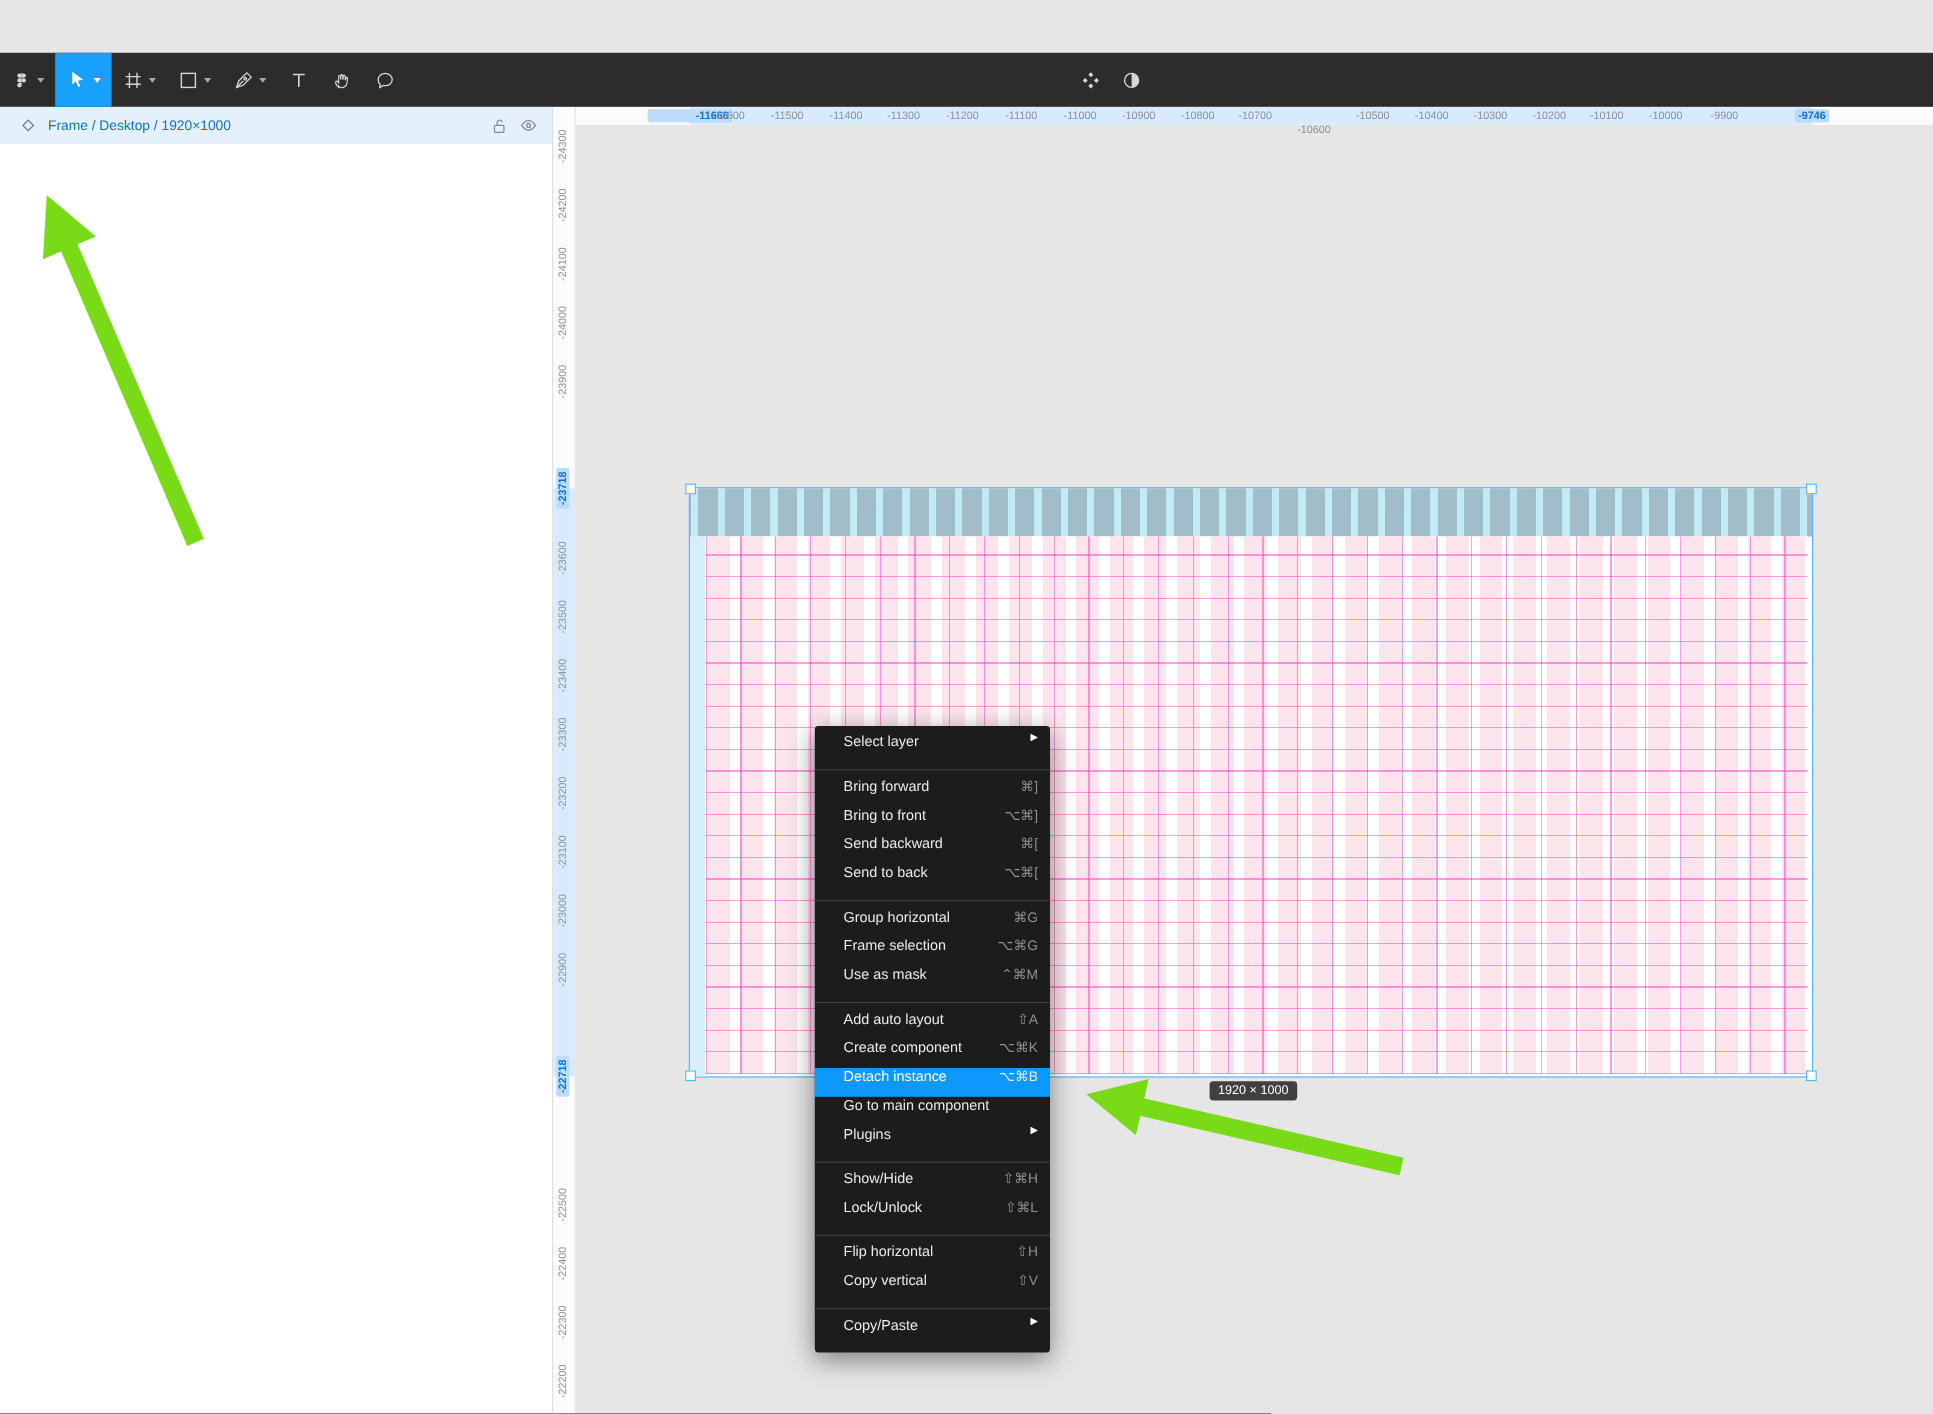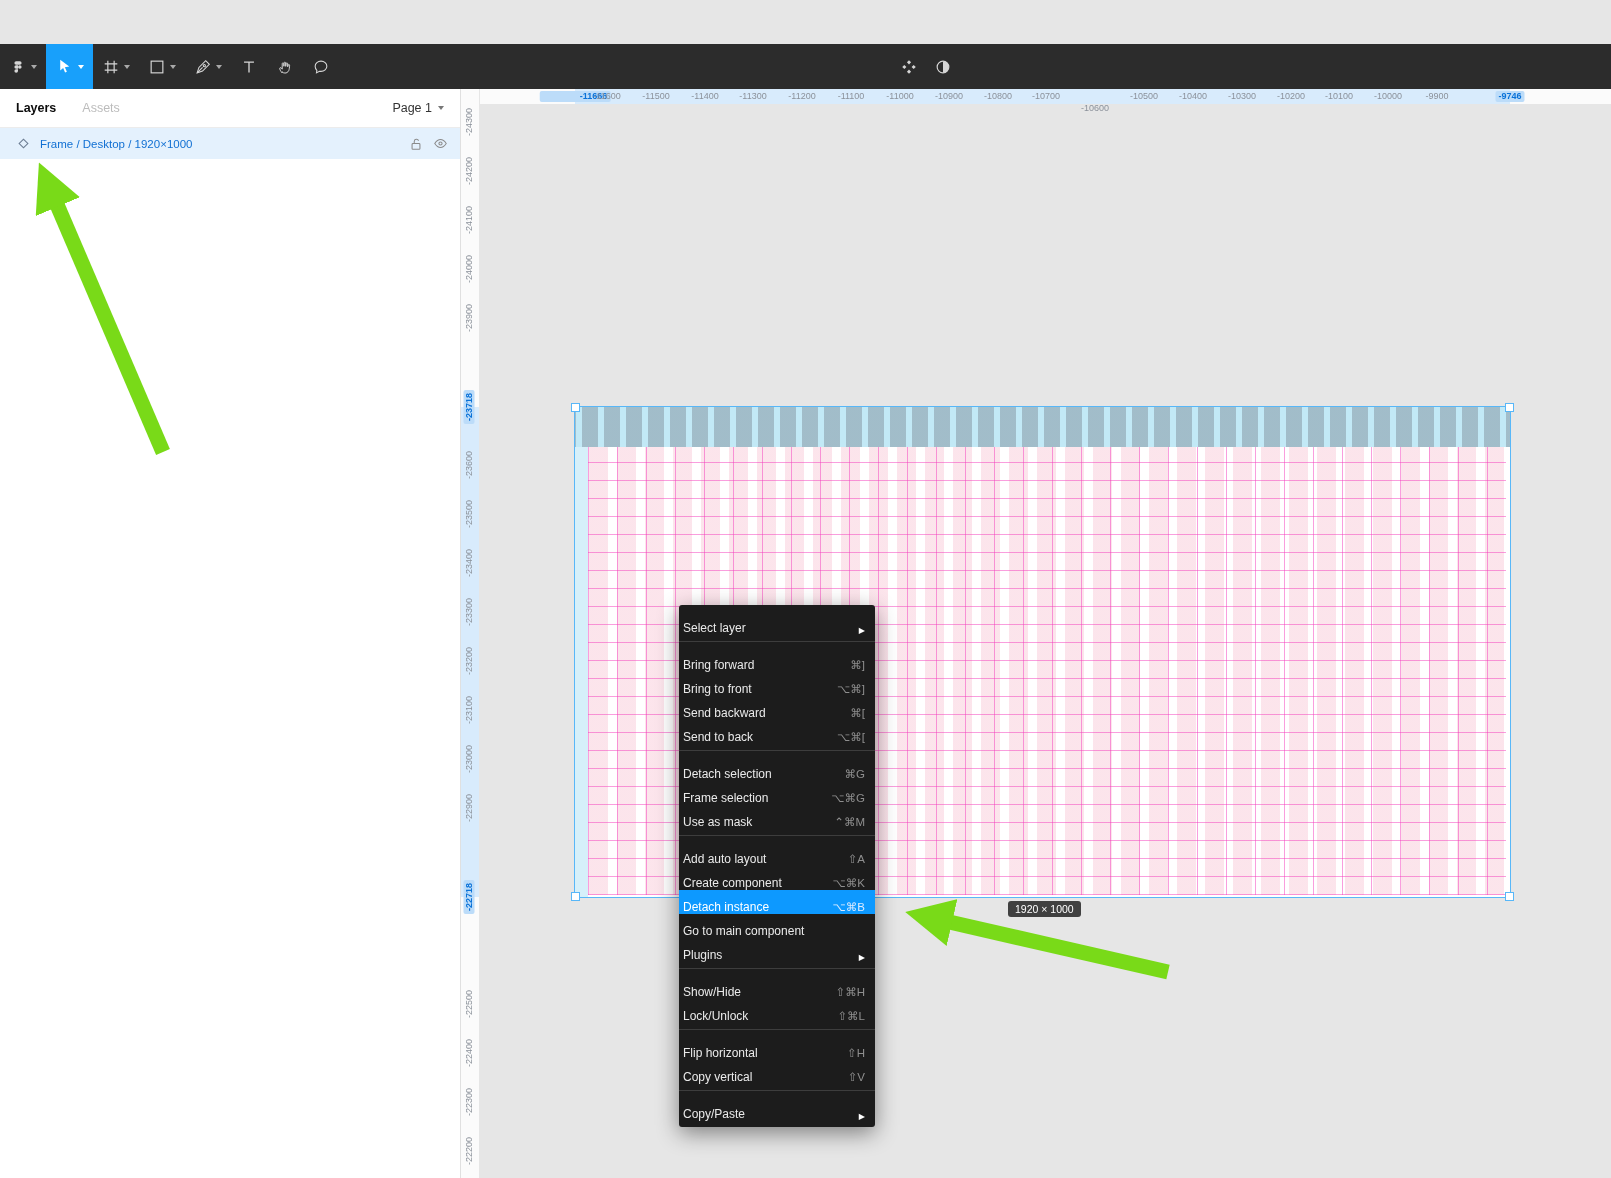--- a/index.html
+++ b/index.html
@@ -68,21 +68,21 @@
   .handle{position:absolute;width:7px;height:7px;background:#fff;border:1px solid #58b7f8;z-index:12;}
   .h-tl{left:-4px;top:-4px;} .h-tr{right:-4px;top:-4px;}
   .h-bl{left:-4px;bottom:-4px;} .h-br{right:-4px;bottom:-4px;}
 
   .size-badge{position:absolute;left:548px;top:812px;background:#404040;color:#fff;
               font-size:10.5px;padding:2px 7px;border-radius:3px;z-index:15;white-space:nowrap;}
 
   
   .context-menu{position:absolute;left:219px;top:516px;width:196px;background:#1c1c1c;
                 border-radius:3px;padding:6px 0;z-index:40;box-shadow:0 6px 22px rgba(0,0,0,0.45);}
-  .menu-item{height:24px;display:flex;align-items:flex-end;padding:0 10px 0 4px;color:#eaeaea;font-size:12px;}
+  .menu-item{height:24px;display:flex;align-items:flex-start;padding:0 10px 0 24px;color:#eaeaea;font-size:12px;}
   .menu-item.hl{background:#0d99ff;color:#fff;}
   .mi-label{flex:1;white-space:nowrap;}
   .mi-shortcut{color:#8f8f8f;font-size:11.5px;white-space:nowrap;}
   .menu-item.hl .mi-shortcut{color:#dcebff;}
   .mi-arrow{color:#fff;font-size:8px;line-height:1;}
   .menu-divider{border-top:1px solid #3d3d3d;margin:6px 0;}
 
   
   .arrows{position:absolute;left:0;top:0;width:1611px;height:1178px;z-index:60;pointer-events:none;}
 </style>
@@ -160,28 +160,20 @@
         </g>
       </svg>
       <svg width="18" height="18" viewBox="0 0 20 20">
         <circle cx="10" cy="10" r="6.5" fill="none" stroke="#d6d6d6" stroke-width="1.3"></circle>
         <path d="M10 3.5a6.5 6.5 0 0 1 0 13z" fill="#d6d6d6"></path>
       </svg>
     </div>
   </div>
 
   <aside class="left-panel">
-    <div class="panel-header">
-      <span class="ph-layers">Layers</span>
-      <span class="ph-assets">Assets</span>
-      <span class="ph-page">
-        <span>Page 1</span>
-        <span class="chev"></span>
-      </span>
-    </div>
     <div class="layer-row">
       <svg width="15" height="15" viewBox="0 0 17 17">
         <rect x="5" y="5" width="7" height="7" transform="rotate(45 8.5 8.5)" fill="none" stroke="#6e7f95" stroke-width="1.2"></rect>
       </svg>
       <span class="layer-name">Frame / Desktop / 1920×1000</span>
       <span class="row-icons">
         <svg width="14" height="14" viewBox="0 0 16 16">
           <g fill="none" stroke="#8b8b8b" stroke-width="1.2">
             <rect x="3.5" y="7.5" width="9" height="6.5" rx="1"></rect>
             <path d="M6 7.5V5a2.5 2.5 0 0 1 4.9-.7"></path>
@@ -273,21 +265,21 @@
         <div class="menu-item">
           <span class="mi-label">Send backward</span>
           <span class="mi-shortcut">⌘[</span>
         </div>
         <div class="menu-item">
           <span class="mi-label">Send to back</span>
           <span class="mi-shortcut">⌥⌘[</span>
         </div>
         <div class="menu-divider"></div>
         <div class="menu-item">
-          <span class="mi-label">Detach selection</span>
+          <span class="mi-label">Group horizontal</span>
           <span class="mi-shortcut">⌘G</span>
         </div>
         <div class="menu-item">
           <span class="mi-label">Frame selection</span>
           <span class="mi-shortcut">⌥⌘G</span>
         </div>
         <div class="menu-item">
           <span class="mi-label">Use as mask</span>
           <span class="mi-shortcut">⌃⌘M</span>
         </div>

